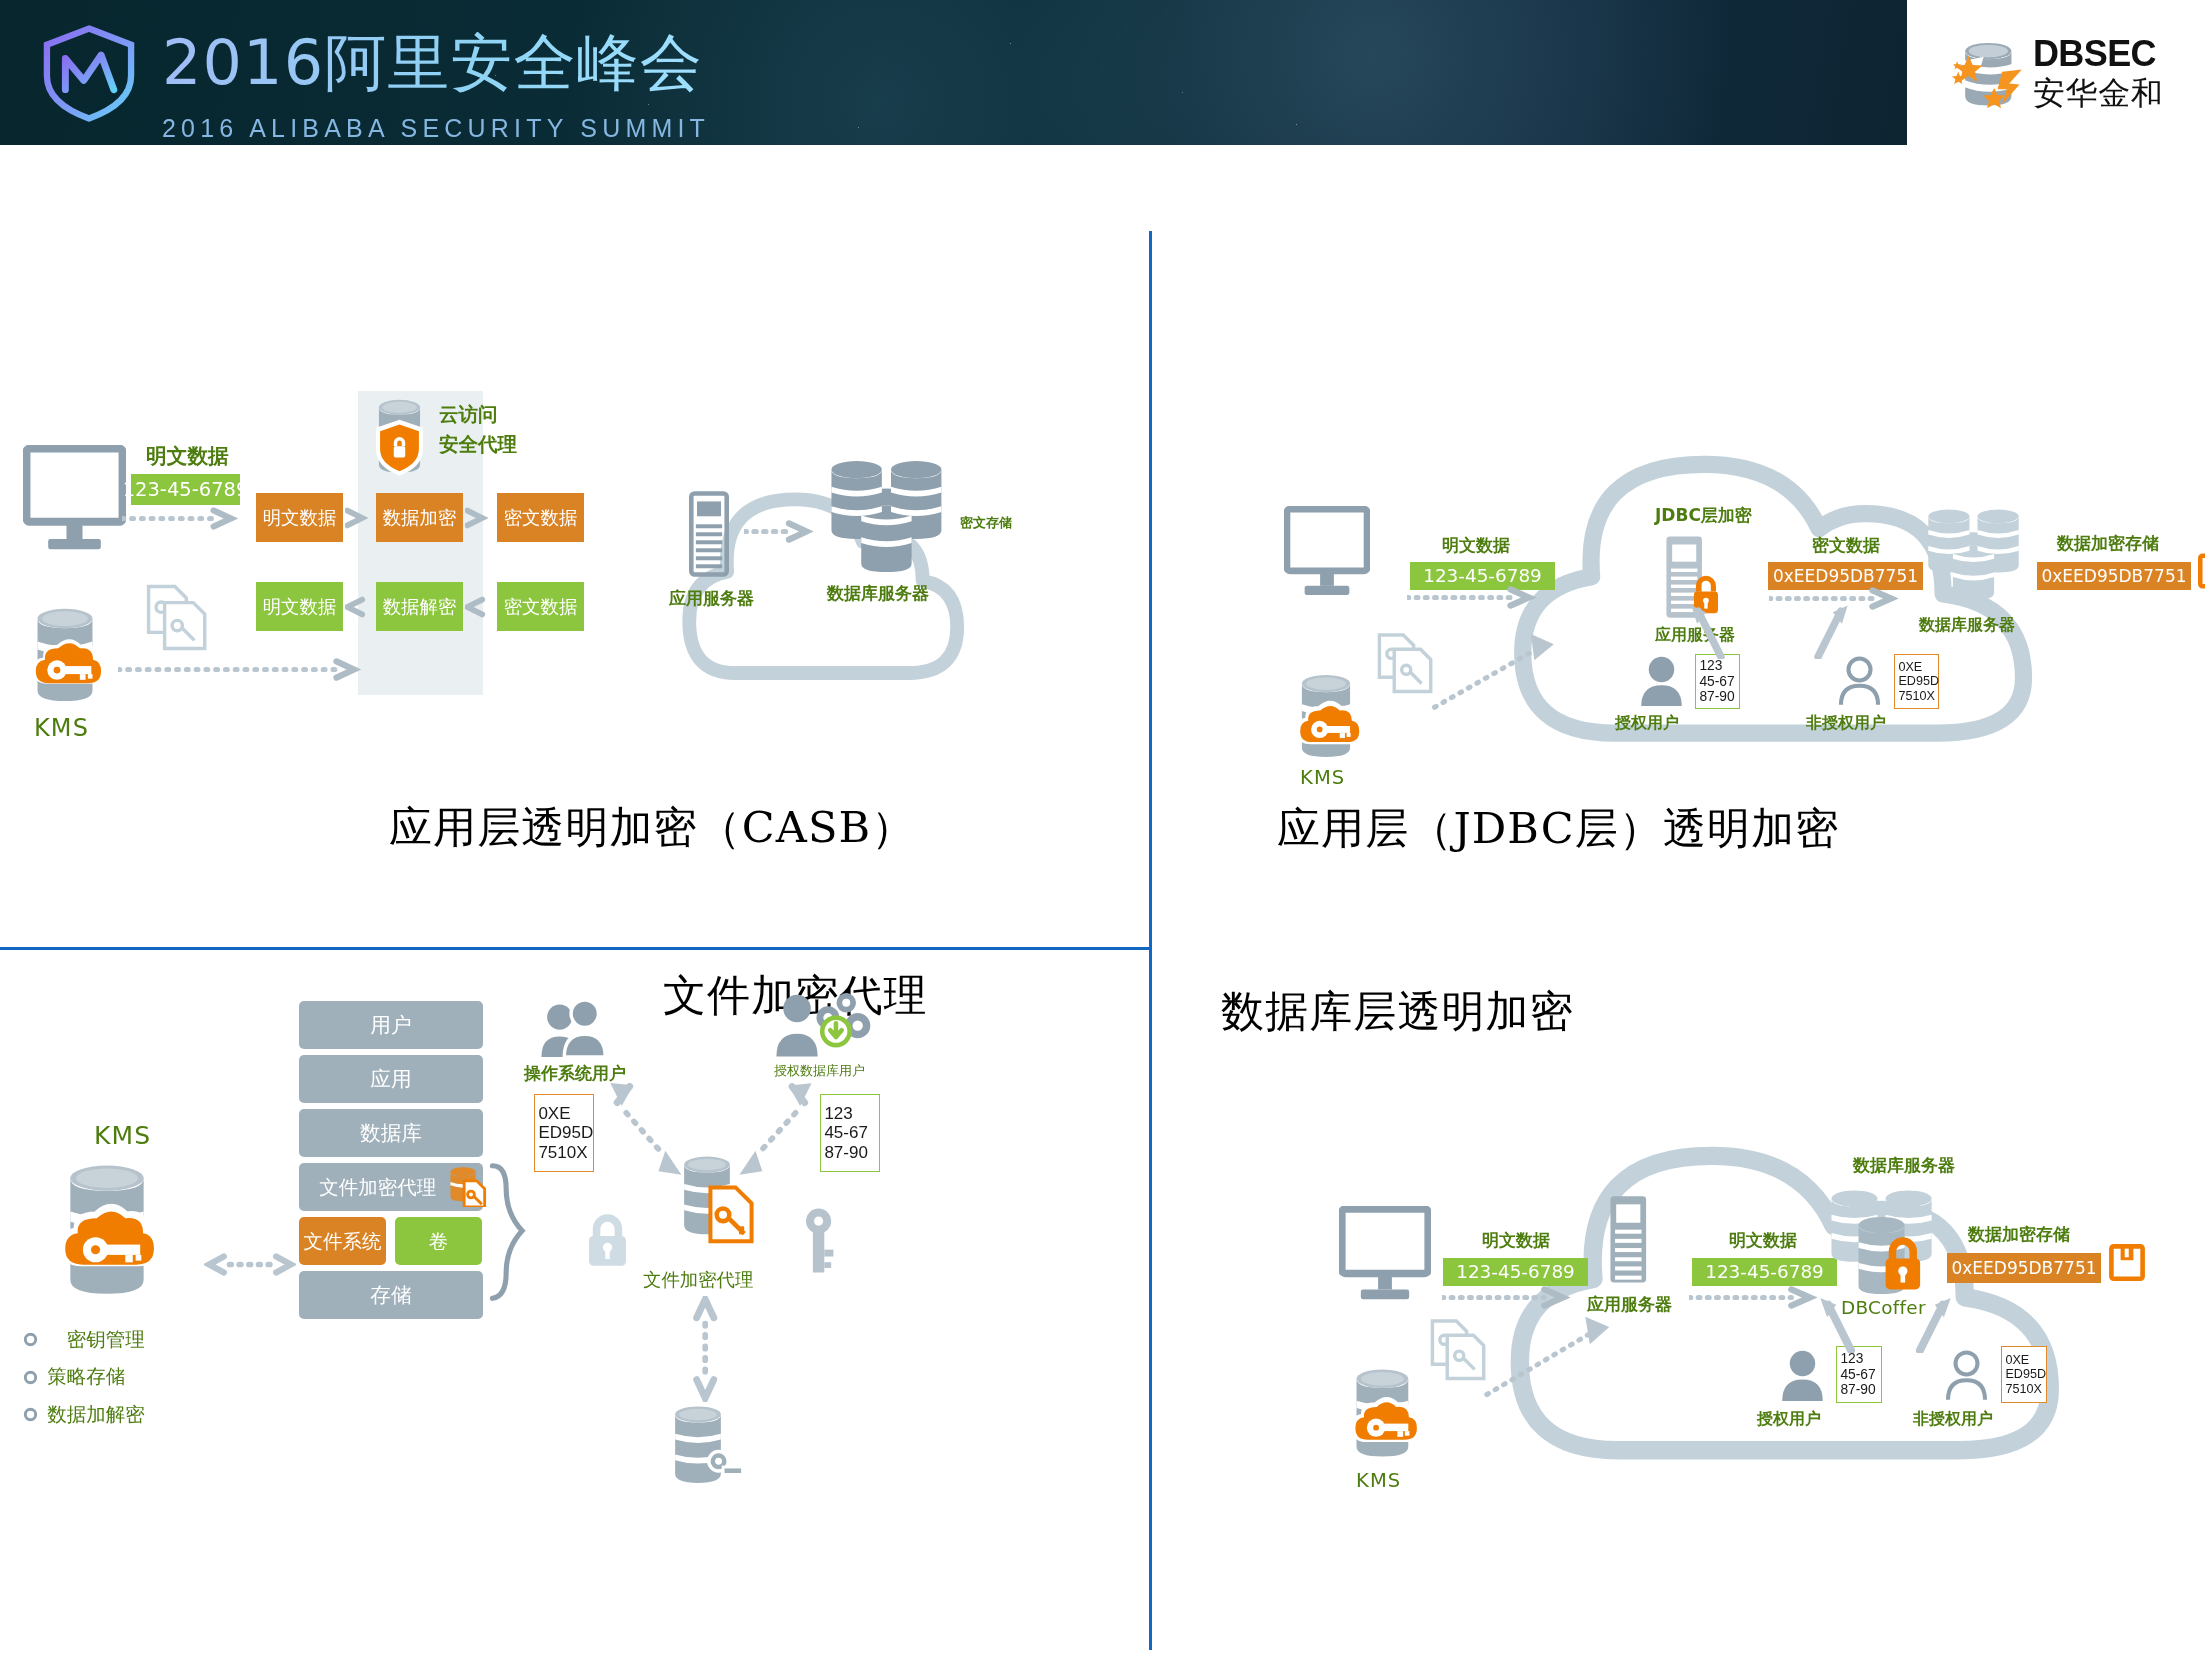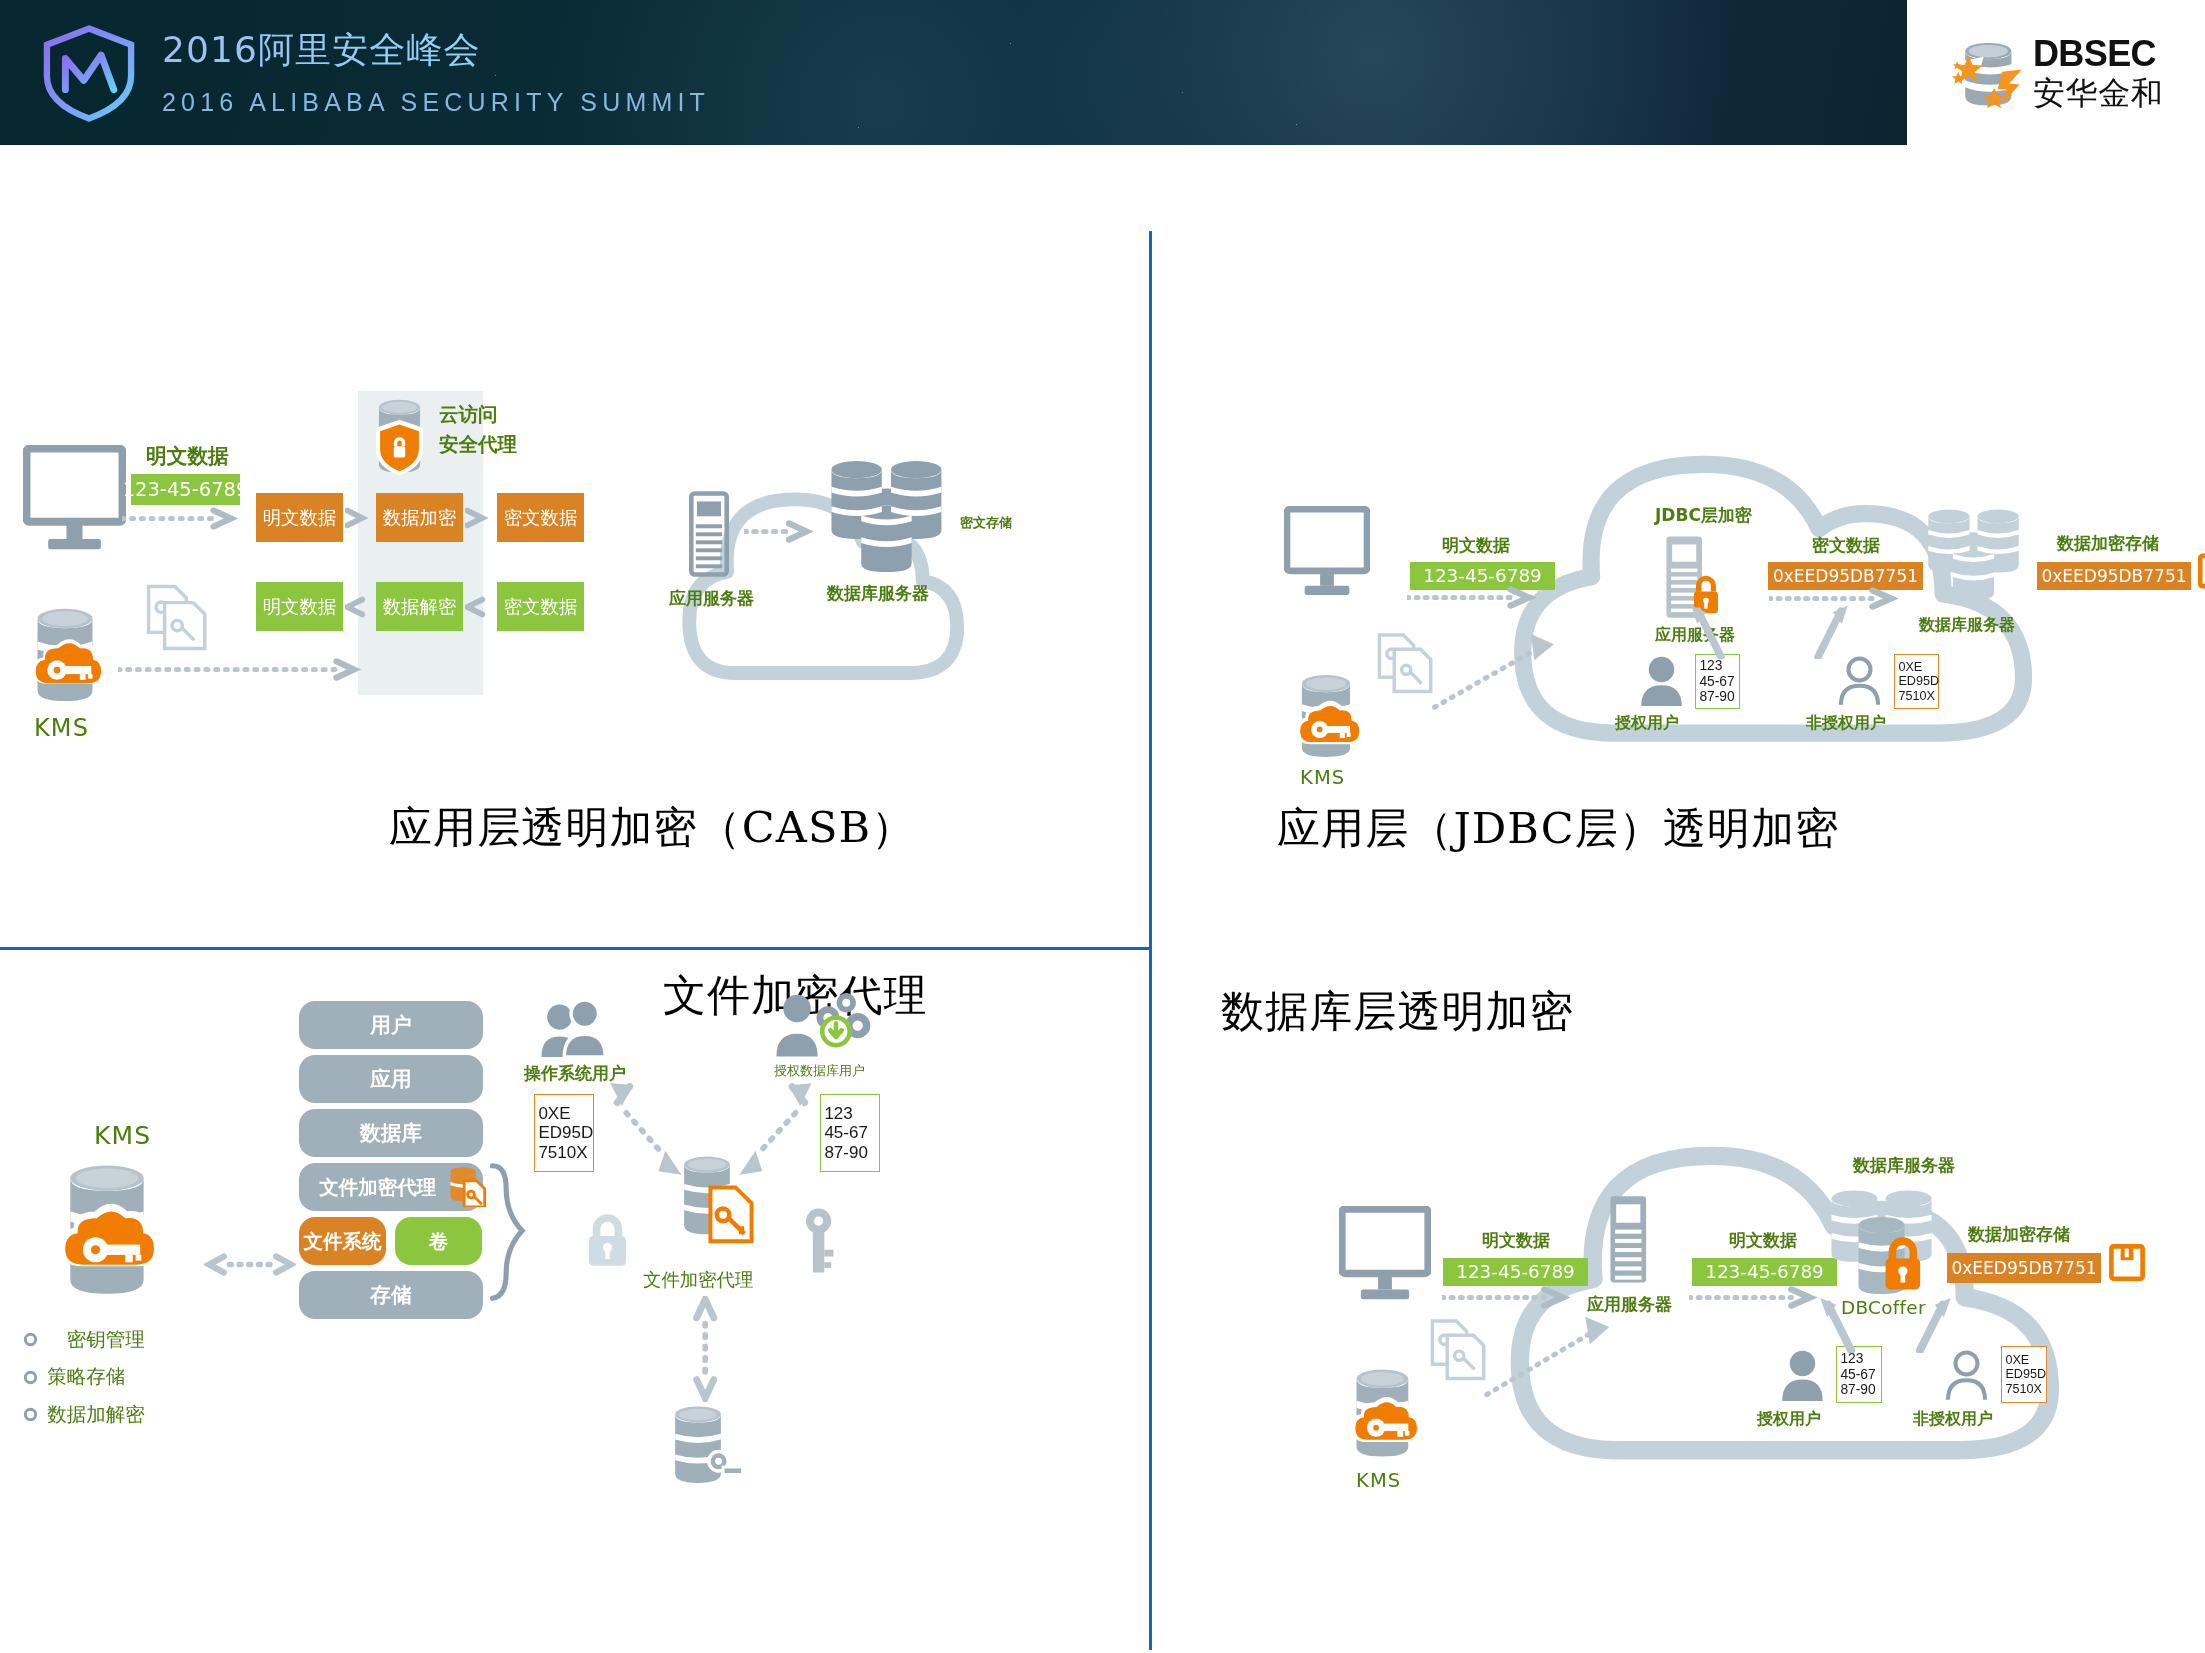--- a/index.html
+++ b/index.html
@@ -20,21 +20,21 @@
       radial-gradient(1.1px 1.1px at 53% 30%, #cfeefb 50%, transparent 51%),
       radial-gradient(0.9px 0.9px at 62% 64%, #9cc9de 50%, transparent 51%),
       radial-gradient(0.9px 0.9px at 74% 18%, #d6f2ff 50%, transparent 51%),
       radial-gradient(0.9px 0.9px at 86% 54%, #bfe6f2 50%, transparent 51%),
       radial-gradient(0.9px 0.9px at 92% 80%, #9cc9de 50%, transparent 51%),
       radial-gradient(0.9px 0.9px at 26% 52%, #b2dcec 50%, transparent 51%),
       radial-gradient(0.9px 0.9px at 45% 88%, #a8d8ea 50%, transparent 51%),
       radial-gradient(0.9px 0.9px at 68% 86%, #cfeefb 50%, transparent 51%);}
   .banner-logo{position:absolute;left:40px;top:25px;width:98px;height:97px;}
   .banner-title{position:absolute;left:162px;top:32px;}
-  .banner-title .cn{font-family:"DejaVu Sans","Liberation Sans",sans-serif;font-size:36px;font-weight:400;
+  .banner-title .cn{font-family:"DejaVu Sans","Liberation Sans",sans-serif;font-size:62px;font-weight:400;
     letter-spacing:1.1px;color:#9fb9ef;line-height:1;
     background:linear-gradient(90deg,#a0bdf5 0%,#8fd3f4 55%,#9fe0ff 100%);
     -webkit-background-clip:text;background-clip:text;text-decoration:underline;-webkit-text-fill-color:transparent;}
   .banner-title .en{margin-top:20px;font-size:25px;letter-spacing:5.2px;color:#86b7e2;
     font-family:"Liberation Sans",sans-serif;font-weight:400;}
 
   .brand{position:absolute;right:0;top:0;width:298px;height:145px;background:#fff;
     display:flex;align-items:center;justify-content:center;gap:10.3px;}
   .brand-mark{width:74px;height:74px;flex:0 0 auto;}
   .brand-text{display:flex;flex-direction:column;line-height:1;}
@@ -63,21 +63,21 @@
   .casbpanel{position:absolute;background:#eaf0f2;}
 
   .doc{position:absolute;box-sizing:border-box;background:#fff;
     font-family:"Liberation Sans",sans-serif;color:#1a1a1a;line-height:1.12;
     display:flex;flex-direction:column;justify-content:center;padding-left:3.4px;}
   .doc.orange{border:1.7px solid #e08a2a;}
   .doc.green{border:1.7px solid #8cc63e;}
 
   .stackrow{position:absolute;box-sizing:border-box;display:flex;align-items:center;
     justify-content:center;color:#fff;font-family:"DejaVu Sans","Liberation Sans",sans-serif;
-    font-weight:700;border-radius:16px;}
+    font-weight:400;border-radius:5px;}
 
   svg{display:block;}
   .nowrap{white-space:nowrap;}
 </style>
 </head>
 <body>
 
 <div id="stage">
 
   <div class="banner">

